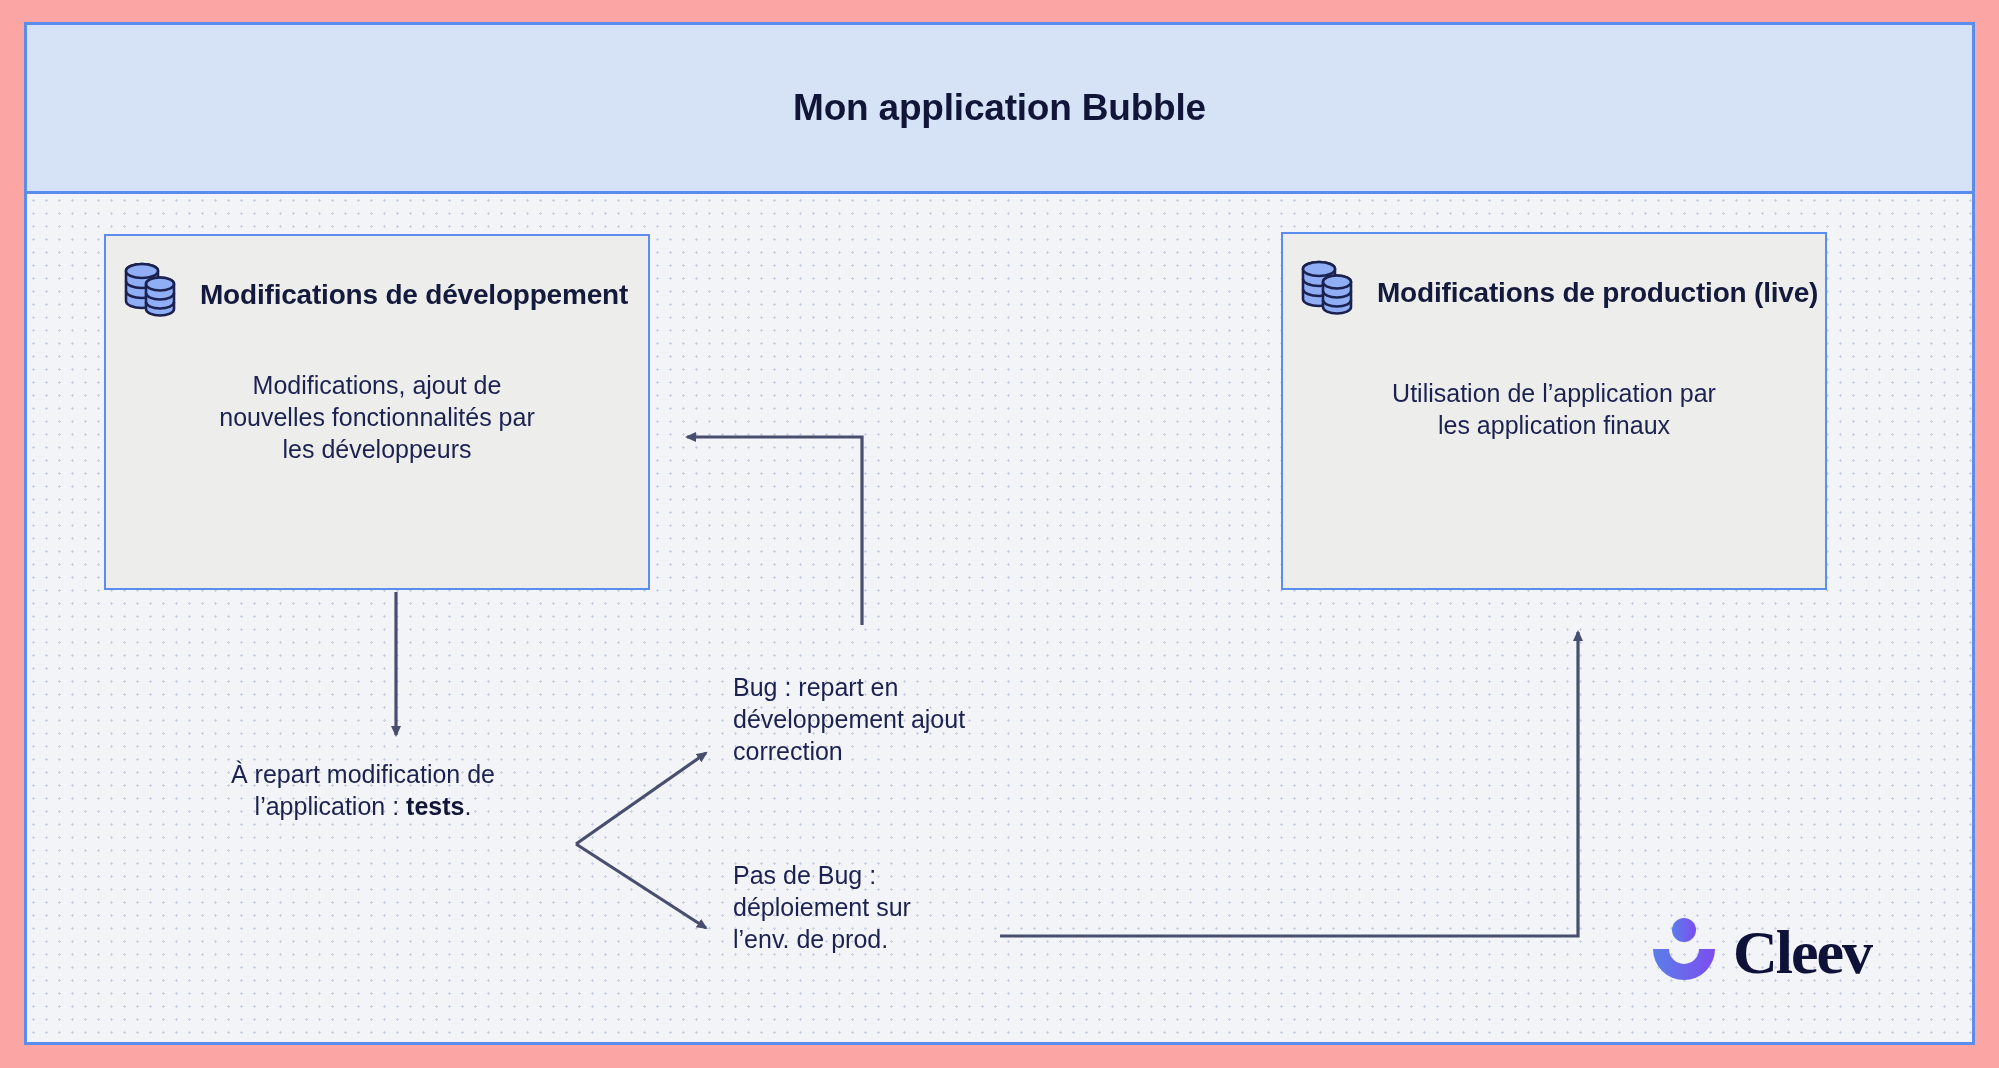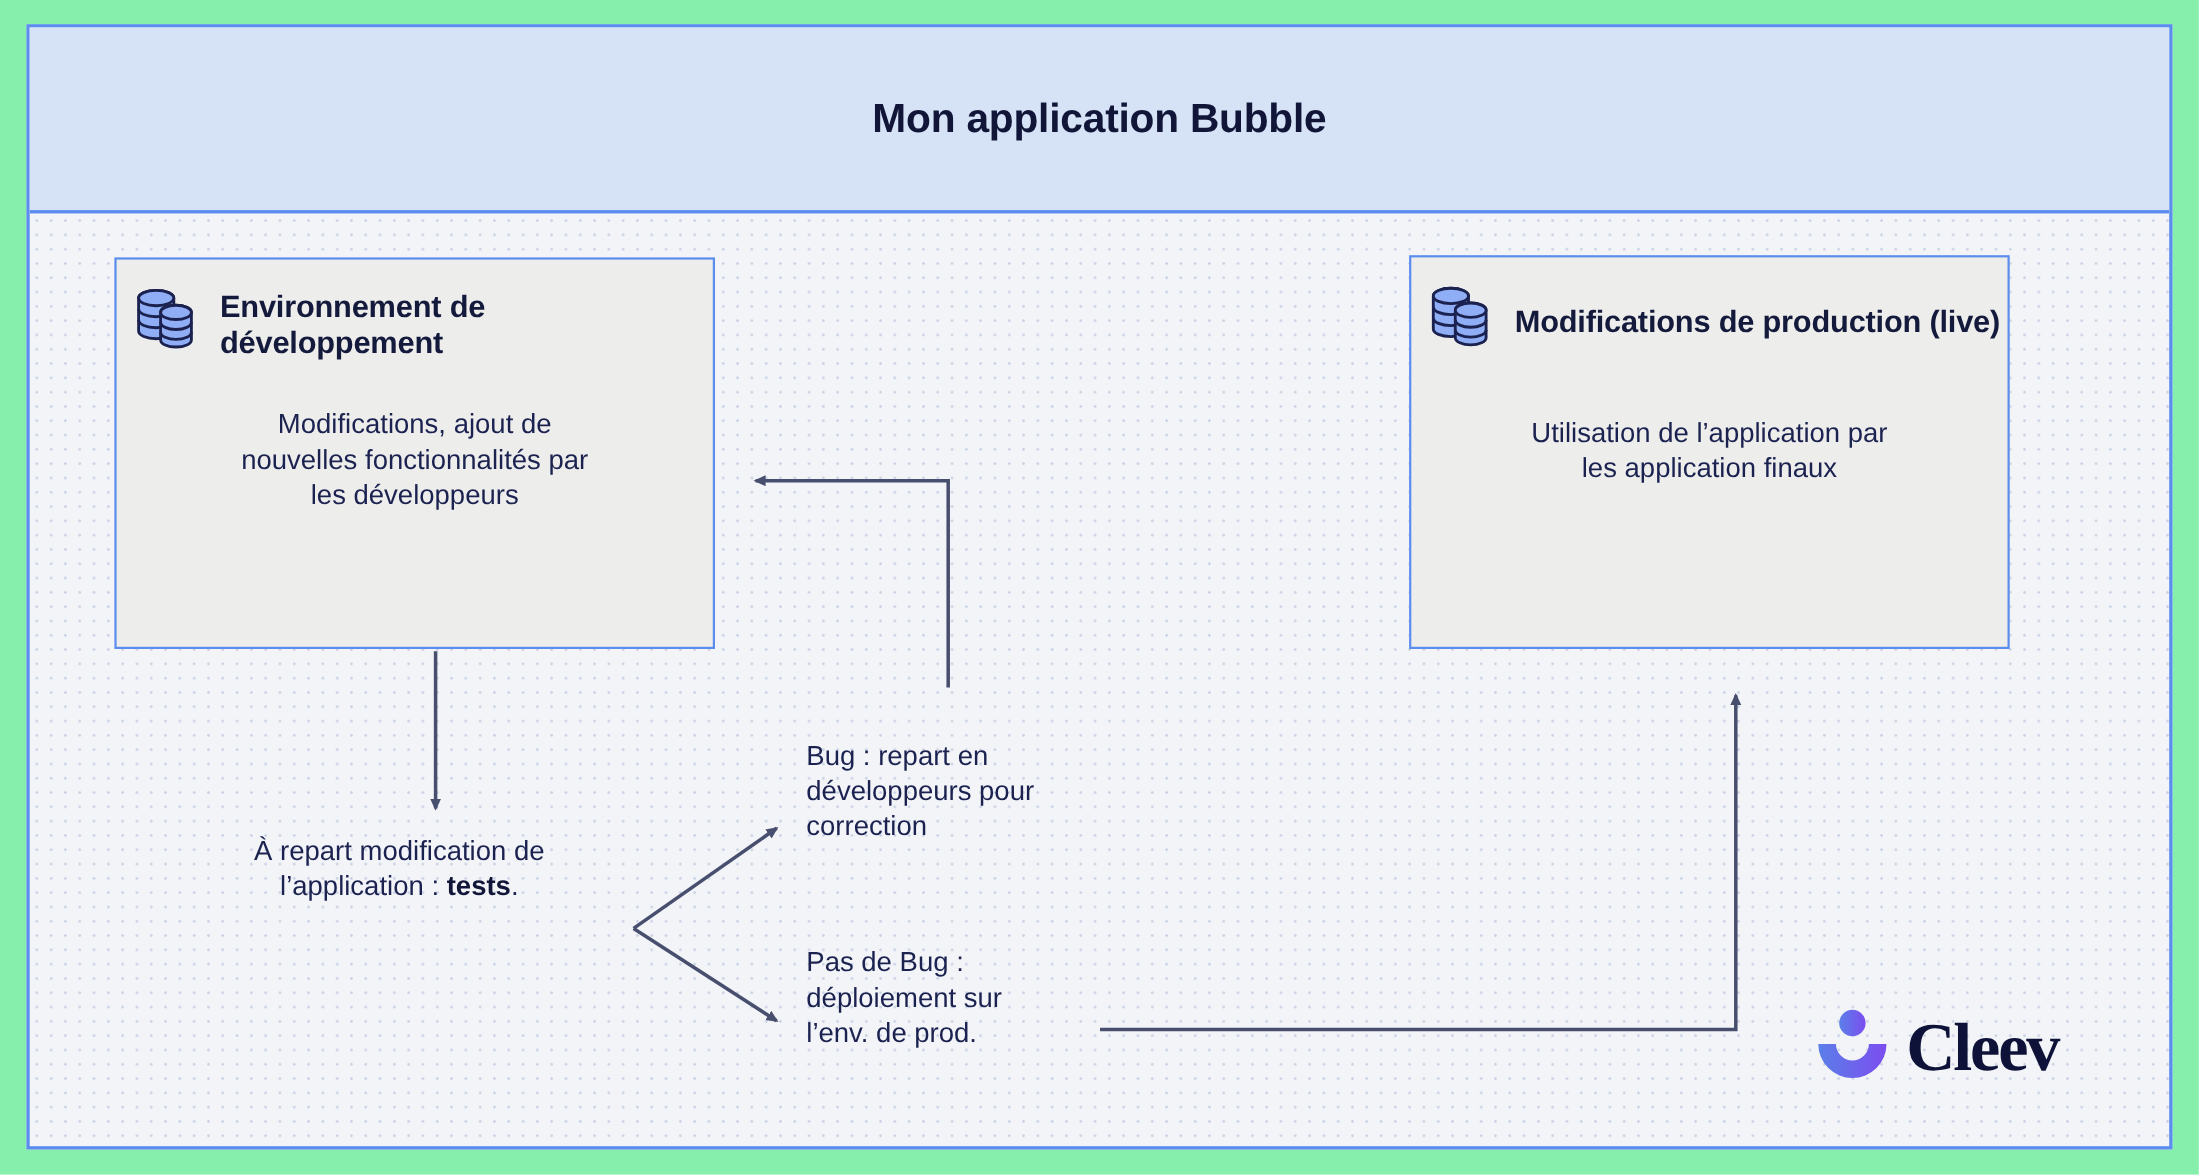--- a/index.html
+++ b/index.html
@@ -12,21 +12,21 @@
     height: 1068px;
     font-family: "Liberation Sans", sans-serif;
     overflow: hidden;
   }
 
   
   #canvas {
     position: relative;
     width: 1999px;
     height: 1068px;
-    background: #86efac;
+    background: #fca5a5;
   }
 
   
   #app-frame {
     position: absolute;
     left: 24px;
     top: 22px;
     width: 1951px;
     height: 1023px;
     border: 3px solid #5B8DEF;
@@ -187,21 +187,21 @@
             <ellipse cx="26" cy="17" rx="16" ry="7"></ellipse>
             <path d="M10 27 a16 7 0 0 0 32 0" fill="none"></path>
             <path d="M10 37 a16 7 0 0 0 32 0" fill="none"></path>
             <path d="M30 30 a14 6.5 0 0 1 28 0 v25 a14 6.5 0 0 1 -28 0 z"></path>
             <ellipse cx="44" cy="30" rx="14" ry="6.5"></ellipse>
             <path d="M30 39 a14 6.5 0 0 0 28 0" fill="none"></path>
             <path d="M30 48 a14 6.5 0 0 0 28 0" fill="none"></path>
           </g>
         </svg>
       </span>
-      <div class="env-title">Environnement de développement</div>
+      <div class="env-title">Modifications de développement</div>
     </div>
     <div class="env-desc">Modifications, ajout de nouvelles fonctionnalités par les développeurs</div>
   </div>
 
   <div class="env-box" id="box-prod">
     <div class="env-head">
       <span class="db-icon">
         <svg width="78" height="78" viewBox="0 0 78 78">
           <g fill="#8FAEF5" stroke="#1B2250" stroke-width="2.6" stroke-linejoin="round">
             <path d="M10 17 a16 7 0 0 1 32 0 v30 a16 7 0 0 1 -32 0 z"></path>
@@ -235,21 +235,21 @@
 
     <path d="M862,625 L862,437 L687,437" stroke="#484F6E" stroke-width="3.2" fill="none" marker-end="url(#ah)"></path>
 
     <path d="M1000,936 L1578,936 L1578,632" stroke="#484F6E" stroke-width="3.2" fill="none" marker-end="url(#ah)"></path>
   </svg>
 
   <div class="flow-label" id="label-tests">
     <span>À repart modification de l’application : </span><b>tests</b><span>.</span>
   </div>
 
-  <div class="flow-label" id="label-bug">Bug : repart en développeurs pour correction</div>
+  <div class="flow-label" id="label-bug">Bug : repart en développement ajout correction</div>
 
   <div class="flow-label" id="label-nobug">Pas de Bug : déploiement sur l’env. de prod.</div>
 
   <div id="logo">
     <span>
       <svg width="74" height="74" viewBox="0 0 74 74">
         <defs>
           <linearGradient id="cg" x1="0" y1="0" x2="1" y2="0">
             <stop offset="0%" stop-color="#5B7FE8"></stop>
             <stop offset="100%" stop-color="#7C4DF0"></stop>

